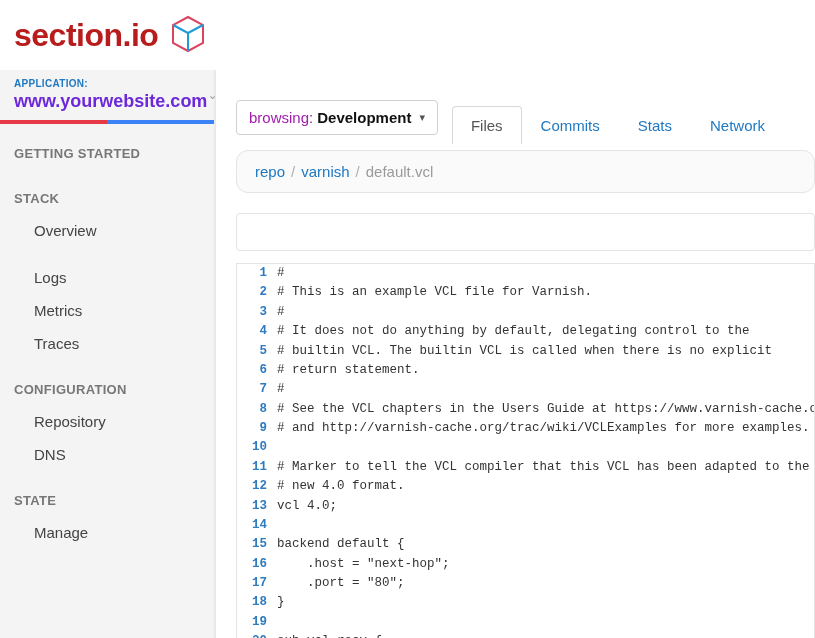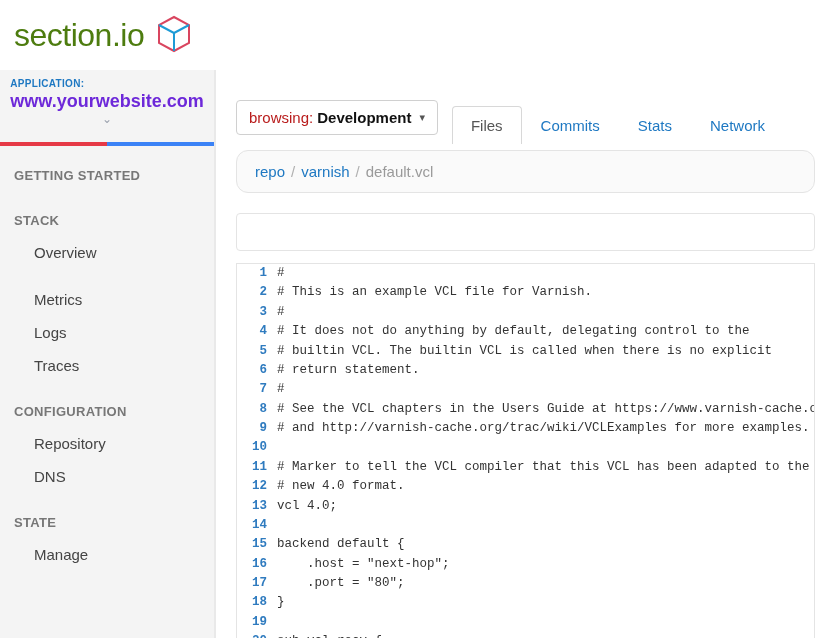--- a/index.html
+++ b/index.html
@@ -20,42 +20,42 @@
     padding: 10px 14px;
     background: #fff;
   }
   .brand {
     display: flex;
     align-items: center;
     gap: 10px;
   }
   .brand-text {
     font-size: 32px;
-    font-weight: 400;
-    color: #4d7c0f;
+    font-weight: 700;
+    color: #b91c1c;
     letter-spacing: -0.5px;
   }
   .logo-cube { width: 40px; height: 40px; }
 
   
   .layout { display: flex; height: calc(100% - 70px); }
 
   
   .sidebar {
     width: 216px;
     background: #f4f4f4;
     border-right: 2px solid #e9e9e9;
     padding-bottom: 20px;
   }
   .app-select {
-    padding: 8px 14px 16px 14px;
+    padding: 8px 14px 8px 14px;
     border-bottom: 4px solid #ddd;
     border-image: linear-gradient(to right, #e63946 0%, #e63946 50%, #3b82f6 50%, #3b82f6 100%) 1;
     border-top: none; border-left: none; border-right: none;
-    display:flex; align-items:center; justify-content:space-between;flex-direction:column;
+    display:flex; align-items:center; justify-content:space-between;
   }
   .app-select .app-label {
     font-size: 10px;
     font-weight: 700;
     color: #1e78c2;
     letter-spacing: 0.3px;
   }
   .app-select .app-name {
     font-size: 18px;
     font-weight: 700;
@@ -102,21 +102,21 @@
     border: 1px solid #d0d0d0;
     border-radius: 4px;
     padding: 8px 12px;
     font-size: 15px;
     color: #111;
     background: #fff;
     display: inline-flex;
     align-items: center;
     cursor: pointer;
   }
-  .branch-select .label { color:#b91c1c; }
+  .branch-select .label { color:#a21caf; }
   .branch-select .branch { font-weight:700; margin-left:4px; }
   .branch-select .caret { margin-left:8px; font-size:11px; color:#555; }
 
   .tabs {
     display: flex;
     align-items: flex-end;
   }
   .tab {
     padding: 10px 18px 10px 18px;
     font-size: 15px;
@@ -211,22 +211,22 @@
     </div>
     <div id="sidebar-groups">
         <div class="side-group">
           <div class="side-title">GETTING STARTED</div>
         </div>
         <div class="side-group">
           <div class="side-title">STACK</div>
           <div class="side-item">Overview</div>
         </div>
         <div class="side-group">
+          <div class="side-item">Logs</div>
           <div class="side-item">Metrics</div>
-          <div class="side-item">Logs</div>
           <div class="side-item">Traces</div>
         </div>
         <div class="side-group">
           <div class="side-title">CONFIGURATION</div>
           <div class="side-item">Repository</div>
           <div class="side-item">DNS</div>
         </div>
         <div class="side-group">
           <div class="side-title">STATE</div>
           <div class="side-item">Manage</div>

